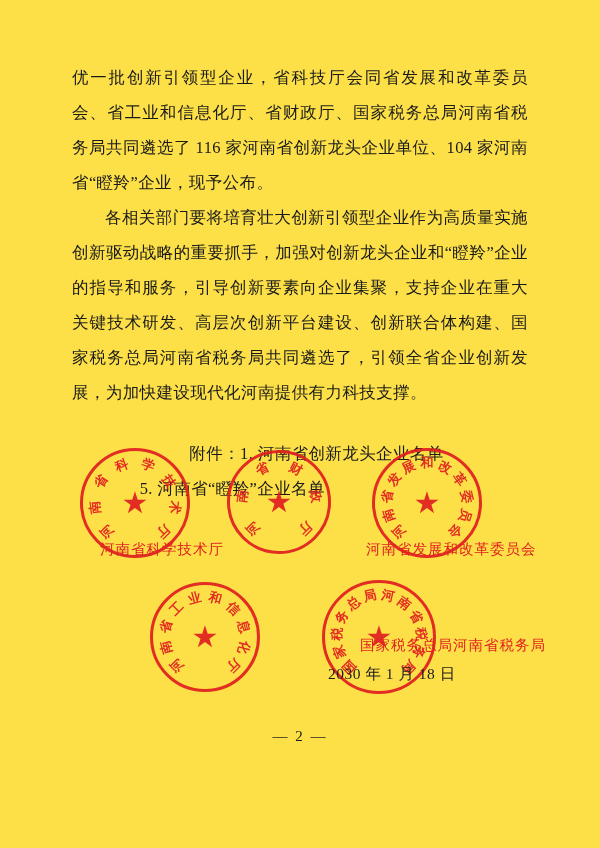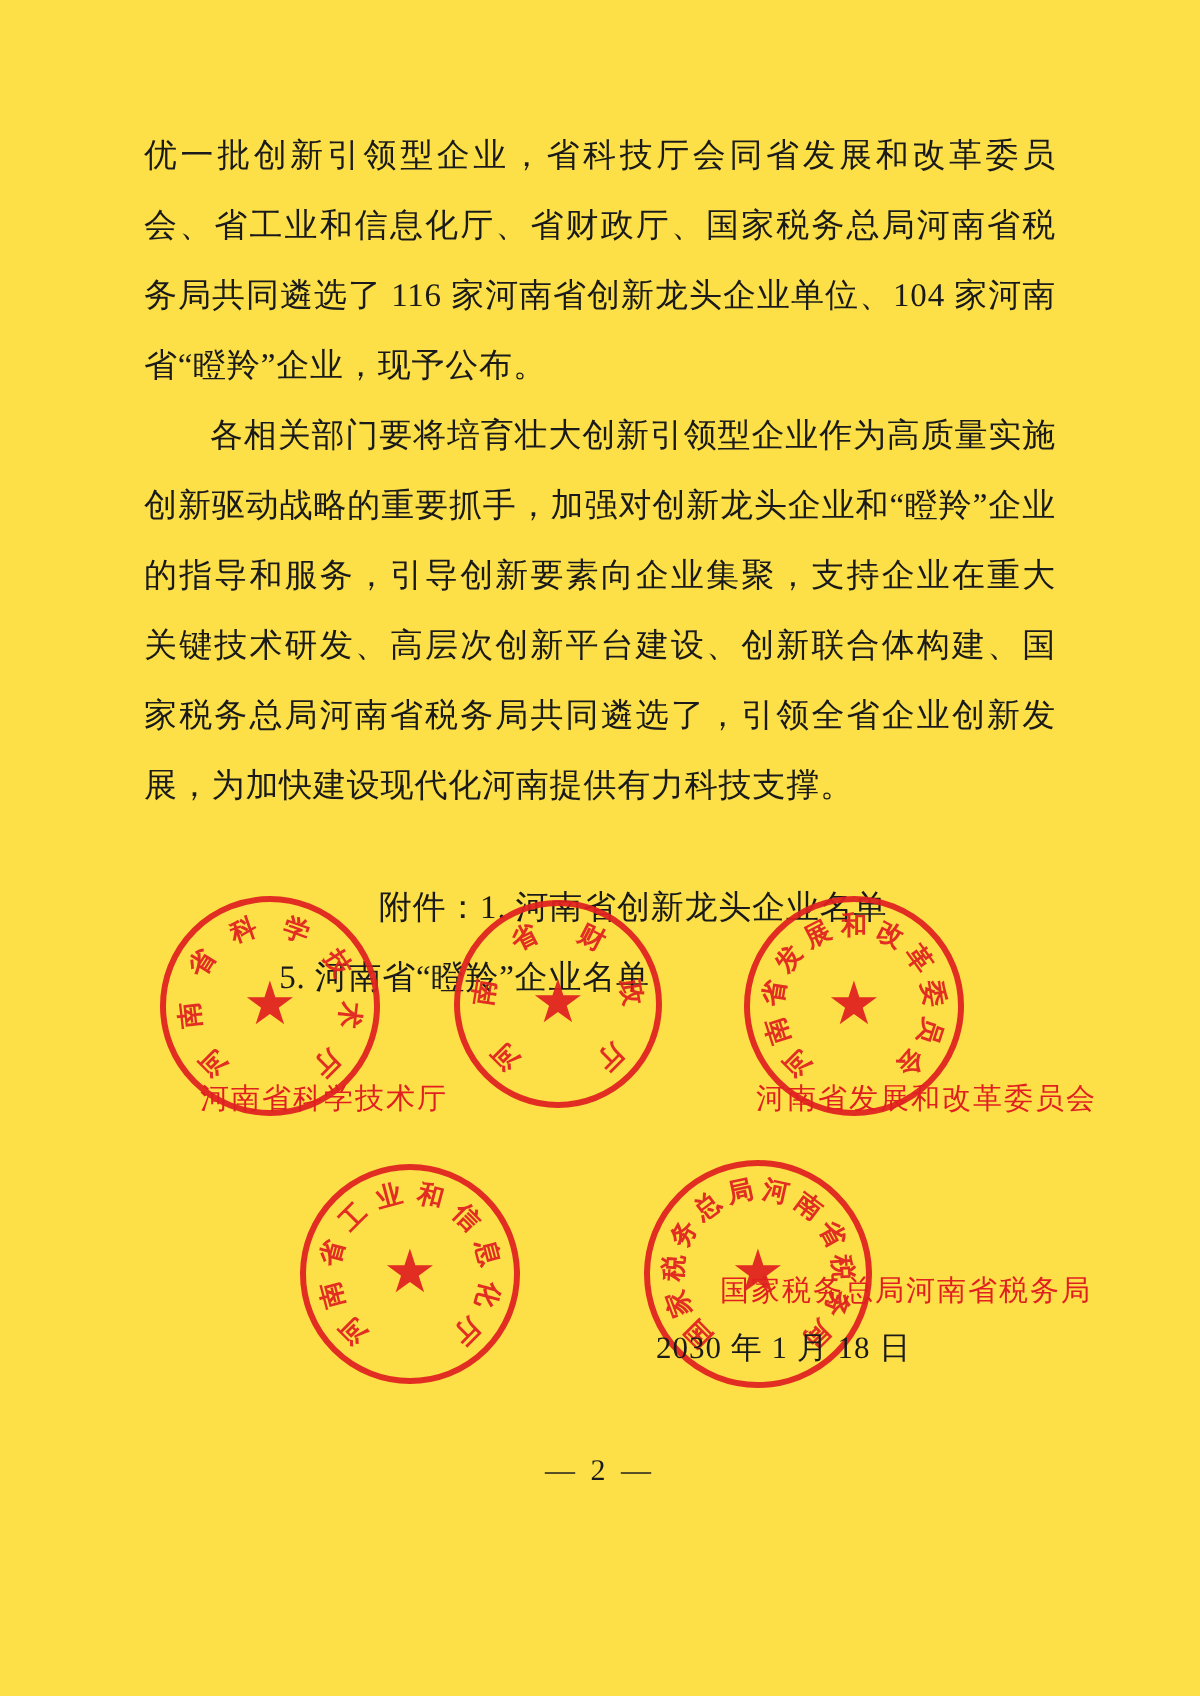--- a/index.html
+++ b/index.html
@@ -160,21 +160,21 @@
           <span style="transform: translate(-18.1596px, -35.6403px) rotate(-0.471239rad) translate(-50%, -50%);">展</span>
           <span style="transform: translate(2.44929e-15px, -40px) rotate(0rad) translate(-50%, -50%);">和</span>
           <span style="transform: translate(18.1596px, -35.6403px) rotate(0.471239rad) translate(-50%, -50%);">改</span>
           <span style="transform: translate(32.3607px, -23.5114px) rotate(0.942478rad) translate(-50%, -50%);">革</span>
           <span style="transform: translate(39.5075px, -6.25738px) rotate(1.41372rad) translate(-50%, -50%);">委</span>
           <span style="transform: translate(38.0423px, 12.3607px) rotate(1.88496rad) translate(-50%, -50%);">员</span>
           <span style="transform: translate(28.2843px, 28.2843px) rotate(2.35619rad) translate(-50%, -50%);">会</span>
         </div>
       <div class="star">★</div>
     </div>
-    <div class="seal-label" style="left:306px; top:100px;">河南省发展和改革委员会</div>
+    <div class="seal-label" style="left:294px; top:100px;">河南省发展和改革委员会</div>
 
     <div class="seal" id="seal-3" style="left:78px; top:142px; width:110px; height:110px;">
       <div class="ring-text">
           <span style="transform: translate(-28.2843px, 28.2843px) rotate(-2.35619rad) translate(-50%, -50%);">河</span>
           <span style="transform: translate(-38.637px, 10.3528px) rotate(-1.8326rad) translate(-50%, -50%);">南</span>
           <span style="transform: translate(-38.637px, -10.3528px) rotate(-1.309rad) translate(-50%, -50%);">省</span>
           <span style="transform: translate(-28.2843px, -28.2843px) rotate(-0.785398rad) translate(-50%, -50%);">工</span>
           <span style="transform: translate(-10.3528px, -38.637px) rotate(-0.261799rad) translate(-50%, -50%);">业</span>
           <span style="transform: translate(10.3528px, -38.637px) rotate(0.261799rad) translate(-50%, -50%);">和</span>
           <span style="transform: translate(28.2843px, -28.2843px) rotate(0.785398rad) translate(-50%, -50%);">信</span>

